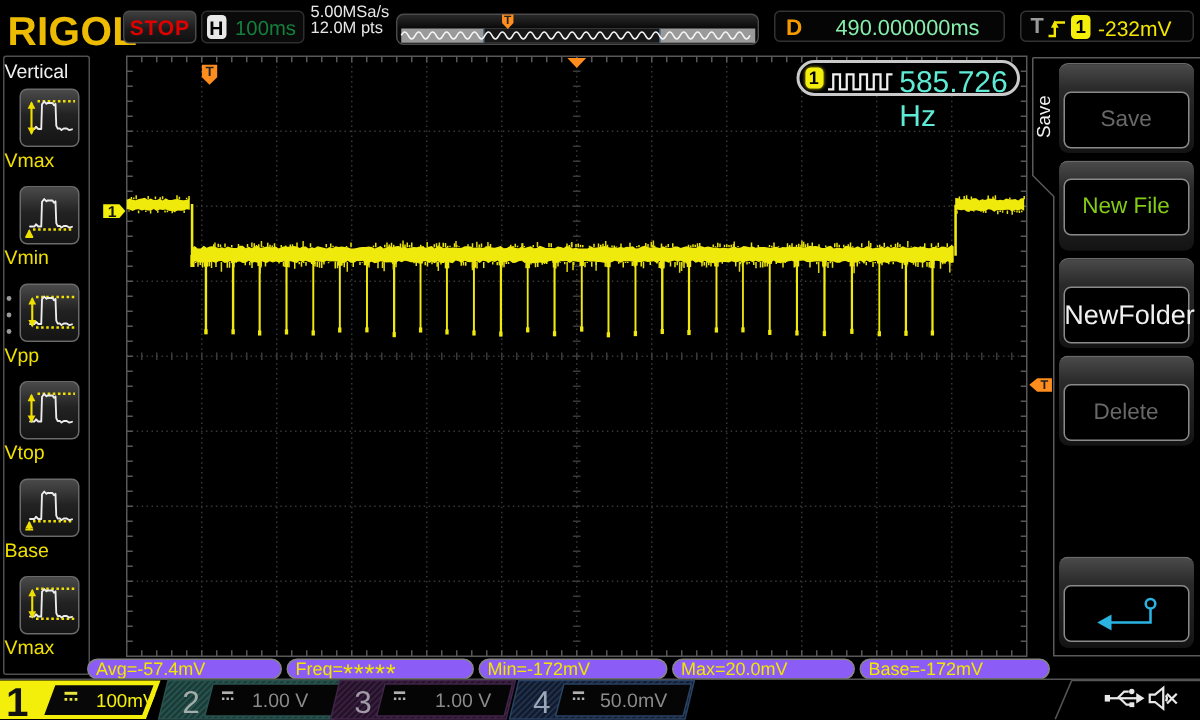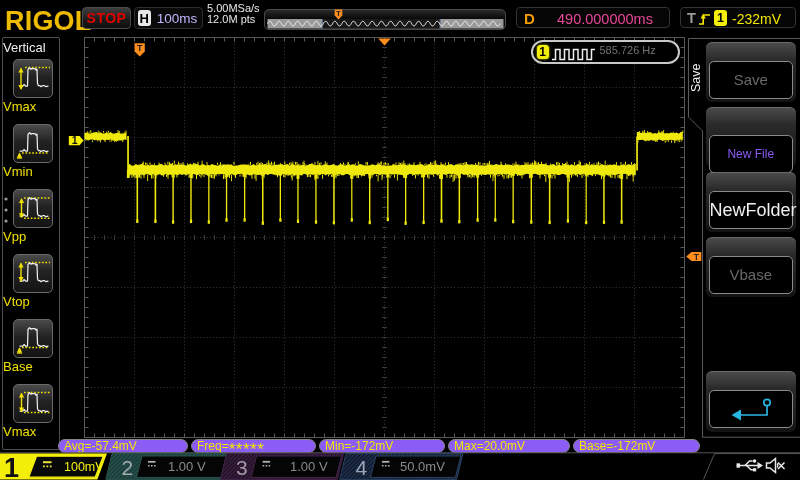--- a/index.html
+++ b/index.html
@@ -1,42 +1,42 @@
 <!DOCTYPE html>
 <html><head><meta charset="utf-8"><style>
 * { margin:0; padding:0; box-sizing:border-box; }
 html,body { width:800px; height:480px; background:#000; overflow:hidden; }
 body { font-family:"Liberation Sans", sans-serif; position:relative; }
 .abs { position:absolute; }
 #logo { left:5px; top:6px; font-family:Liberation Sans, sans-serif; font-weight:bold; font-size:27px; color:#ecbb02; letter-spacing:0.2px; }
 #stopbtn { left:82px; top:6.5px; width:49px; height:22.5px; border:1px solid #4a4a4a; border-radius:4px; background:linear-gradient(#3e3e3e,#1a1a1a 60%,#101010); color:#e00000; font-weight:bold; font-size:14px; text-align:center; line-height:21px; letter-spacing:0.5px; }
 #hbox { left:134px; top:6.5px; width:69px; height:22px; background:#0a0a0a; border:1px solid #2e2e2e; border-radius:4px; }
 #hchip { left:2.5px; top:2px; width:13.5px; height:16.5px; background:#e8e8e8; border-radius:3px; color:#000; font-weight:bold; font-size:13px; text-align:center; line-height:17px; }
-#hval { left:19px; top:3.5px; width:46px; color:#c4b5fd; font-size:13.5px; text-align:center; }
+#hval { left:19px; top:3.5px; width:46px; color:#15803d; font-size:13.5px; text-align:center; }
 #srate { left:207px; top:3px; color:#e8e8e8; font-size:11px; line-height:10.5px; }
 #pvbox { left:264px; top:8.5px; width:242px; height:21.5px; border:1.5px solid #4a4a4a; border-radius:5px; background:linear-gradient(#2a2a2a,#0a0a0a 45%); }
 #dbox { left:516px; top:6.5px; width:154px; height:21.5px; background:#050505; border:1px solid #333; border-radius:4px; }
 #dbox b { position:absolute; left:7px; top:2.5px; color:#f59b00; font-size:15px; }
-#dbox span { position:absolute; left:40px; top:3.5px; color:#ec4899; font-size:14.5px; }
+#dbox span { position:absolute; left:40px; top:3.5px; color:#86efac; font-size:14.5px; }
 #tbox { left:680px; top:6.5px; width:116px; height:21.5px; background:#050505; border:1px solid #333; border-radius:4px; }
 #tbox .tl { position:absolute; left:6px; top:2.5px; color:#9a9a9a; font-size:14.5px; font-weight:bold; }
 #tbox .n1 { position:absolute; left:33px; top:2.5px; width:13px; height:15.5px; background:#f3ee0a; border-radius:3px; color:#000; font-weight:bold; font-size:12.5px; text-align:center; line-height:16px; }
 #tbox .tv { position:absolute; left:51px; top:3.5px; color:#f3e600; font-size:14px; }
 #leftpanel { left:2px; top:37px; width:57.5px; height:413px; border:1px solid #4f4f4f; border-radius:2px; background:#000; }
 #vertlbl { top:2px; width:100%; color:#f0f0f0; font-size:13px; position:absolute; }
 .ic { position:absolute; left:9.5px; width:40px; height:39px; border:1px solid #6a6a6a; border-radius:5px; background:linear-gradient(#4a4a4a,#222 45%,#141414); }
 .ic svg { position:absolute; left:-1px; top:-1px; }
 .il { position:absolute; left:0; width:100%; text-align:left; color:#f0e000; font-size:13px; }
 .pgdots { position:absolute; left:1px; top:158px; width:4px; }
 #savetab { left:689px; top:92px; transform-origin:0 0; transform:rotate(-90deg); color:#f0f0f0; font-size:12.5px; width:40px; }
 .plate { position:absolute; left:705.5px; width:90.5px; height:60.5px; border-radius:6px; background:linear-gradient(#4a4a4a,#2a2a2a 28%,#191919 85%,#131313); border-top:1px solid #6a6a6a; }
 .binner { position:absolute; left:708.5px; width:84.5px; height:38px; background:#000; border:1.5px solid #8a8a8a; border-radius:5px; text-align:center; line-height:36px; }
 #freqbox { left:530.5px; top:39.5px; width:149px; height:24px; border:2px solid #c9c9c9; border-radius:12px; background:#000; }
 #freqbox .n1 { position:absolute; left:4px; top:3px; width:12px; height:14px; background:#f3ee0a; border-radius:3.5px; color:#000; font-weight:bold; font-size:12px; text-align:center; line-height:14.5px; box-shadow:0 0 2.5px #cc0; }
-#freqbox .fv { position:absolute; left:67px; top:2.5px; color:#737373; font-size:11px; }
+#freqbox .fv { position:absolute; left:67px; top:2.5px; color:#5eead4; font-size:20px; }
 .pill { position:absolute; top:438.5px; height:14px; border:1px solid #858585; border-radius:7px; background:#8b5cf6; color:#f3e600; font-size:12px; line-height:13px; padding-left:5px; }
 .stars { font-size:17px; line-height:9px; vertical-align:-4.5px; letter-spacing:0.5px; }
 </style></head>
 <body>
 <div class="abs" id="logo">RIGOL</div>
 <div class="abs" id="stopbtn">STOP</div>
 <div class="abs" id="hbox">
     <div class="abs" id="hchip">H</div>
     <div class="abs" id="hval">100ms</div>
   </div>
@@ -261,25 +261,25 @@
       <circle cx="2" cy="3" r="1.6" fill="#9a9a9a"></circle>
       <circle cx="2" cy="14" r="1.6" fill="#9a9a9a"></circle>
       <circle cx="2" cy="25" r="1.6" fill="#9a9a9a"></circle>
     </svg>
 </div>
 
 <div class="abs" id="savetab">Save</div>
 <div class="plate" style="top:41.5px"></div>
 <div class="binner" style="top:60.5px;color:#686868;font-size:15px">Save</div>
 <div class="plate" style="top:106.5px"></div>
-<div class="binner" style="top:135px;color:#8b5cf6;font-size:12px">New File</div>
+<div class="binner" style="top:119px;color:#84cc16;font-size:15px">New File</div>
 <div class="plate" style="top:171.5px"></div>
 <div class="binner" style="top:190.5px;color:#f0f0f0;font-size:18px">NewFolder</div>
 <div class="plate" style="top:236.5px"></div>
-<div class="binner" style="top:255.5px;color:#686868;font-size:15px">Vbase</div>
+<div class="binner" style="top:255.5px;color:#686868;font-size:15px">Delete</div>
 <div class="plate" style="top:371px"></div>
 <div class="binner" style="top:390px"><svg width="84" height="38" viewBox="0 0 84 38">
 <circle cx="57" cy="11.5" r="3.2" fill="none" stroke="#29b4e2" stroke-width="1.7"></circle>
 <path d="M57,14.7 V24 H30" fill="none" stroke="#29b4e2" stroke-width="1.7"></path>
 <polygon points="31,18.6 31,29.4 21.5,24" fill="#29b4e2"></polygon>
 </svg></div>
 
 <div class="abs" id="freqbox">
     <span class="n1">1</span>
 <svg style="position:absolute;left:18px;top:5px" width="46" height="14" viewBox="0 0 46 14">

